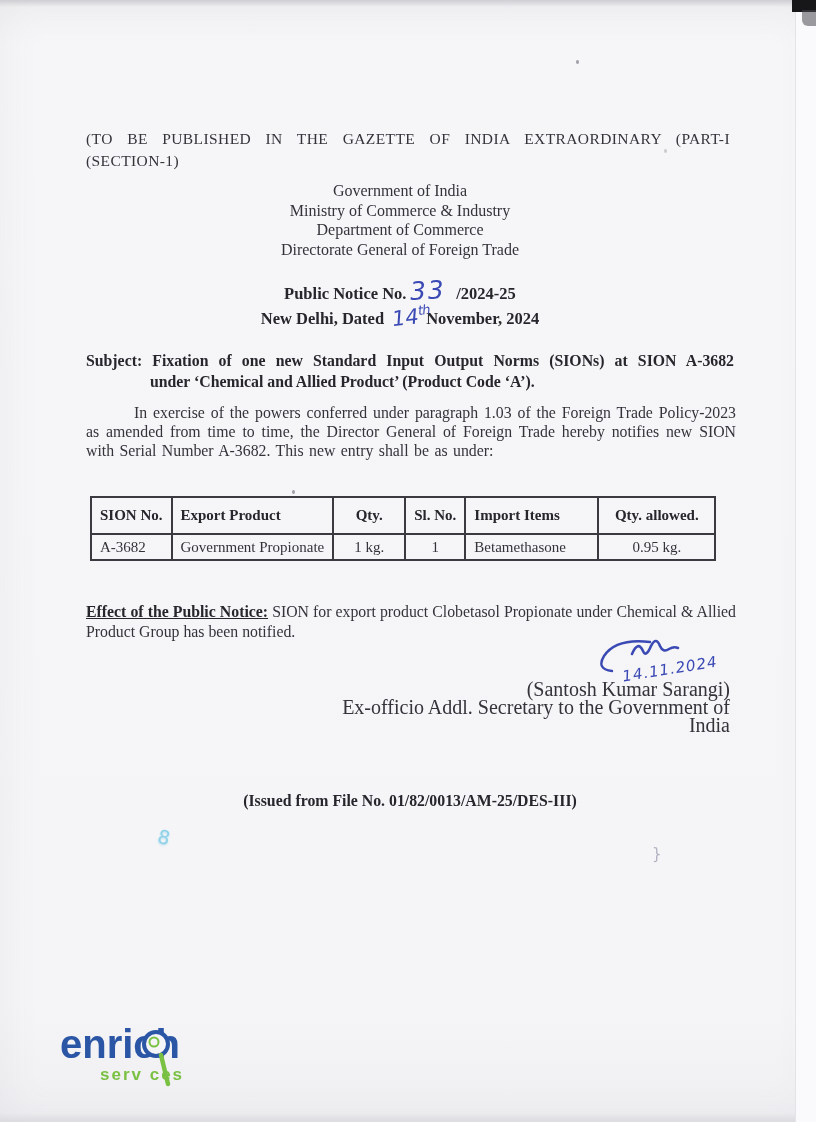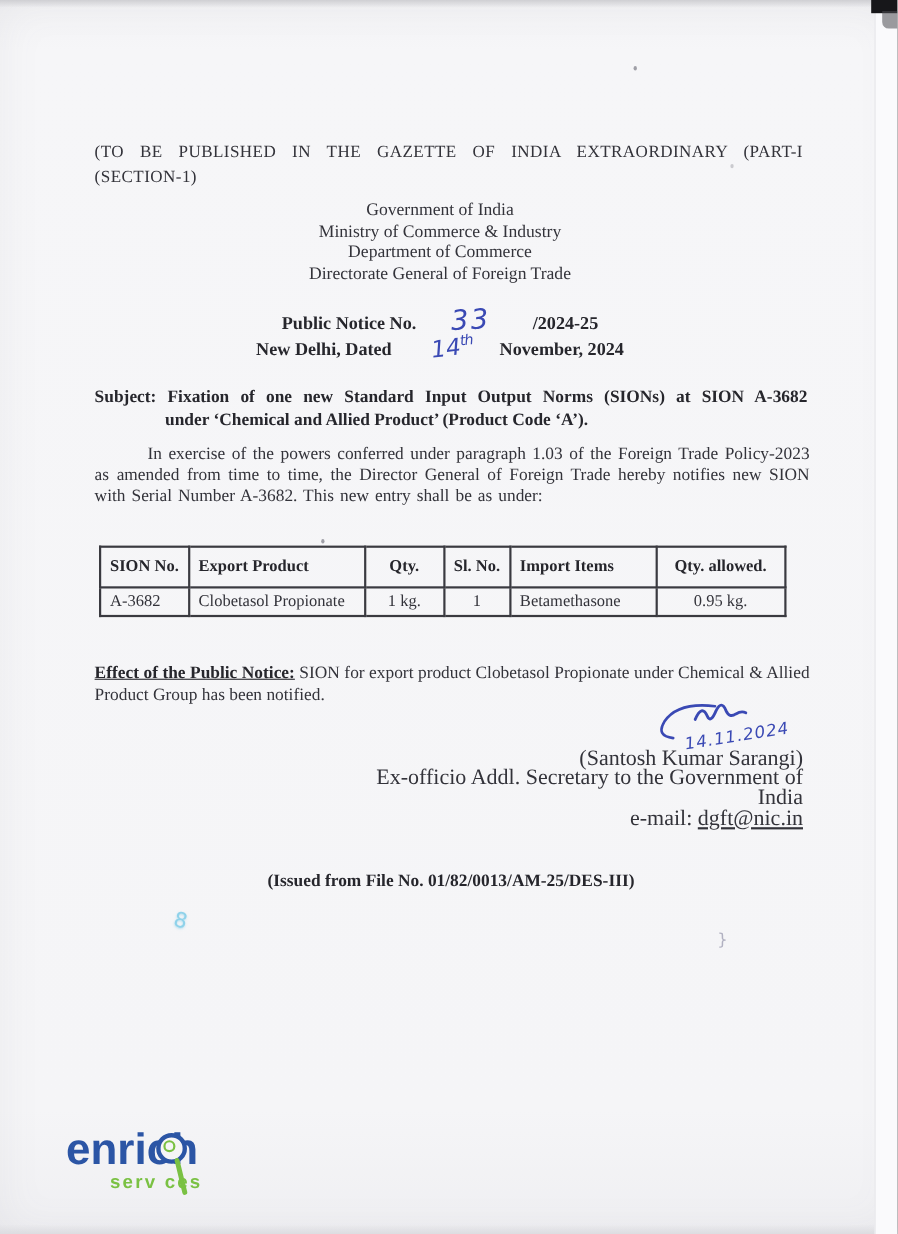--- a/index.html
+++ b/index.html
@@ -20,21 +20,21 @@
   .right-strip{right:0;top:0;width:20px;height:1122px;background:#fafafc;border-left:1px solid #e4e4e8;}
   .corner-mark{right:0;top:0;width:24px;height:12px;background:#17171a;}
   .corner-smudge{right:0;top:10px;width:14px;height:16px;background:#4a4a50;opacity:.55;border-radius:0 0 0 6px;}
   .speck{width:3px;height:4px;background:#8a8a92;border-radius:50%;opacity:.8;}
 
   
   .gazette{left:86px;top:128px;width:644px;font-size:15.5px;letter-spacing:.4px;line-height:22px;}
   .gazette .l1{text-align:justify;text-align-last:justify;word-spacing:5px;}
   .org-block{left:86px;top:181px;width:628px;text-align:center;font-size:16px;line-height:19.5px;}
 
-  .notice-line{left:86px;width:628px;display:flex;justify-content:center;align-items:baseline;font-weight:bold;font-size:16.5px;color:#26262c;gap:28px;}
+  .notice-line{left:86px;width:628px;display:flex;justify-content:center;align-items:baseline;font-weight:bold;font-size:16.5px;color:#26262c;}
   .notice-1{top:276px;}
   .notice-2{top:304px;}
   .hand{font-family:"DejaVu Sans",sans-serif;font-style:italic;color:#3a49b4;font-weight:400;}
   .hand-33{font-size:25px;transform:rotate(-3deg);margin:0 10px 0 4px;letter-spacing:2px;}
   .hand-14{font-size:21px;transform:rotate(-7deg);margin:0 -4px 0 8px;position:relative;z-index:2;}
   .hand-14 sup{font-size:13px;letter-spacing:-1px;}
 
   .subject{left:86px;top:351px;width:648px;font-weight:bold;font-size:15.8px;line-height:20.5px;color:#26262c;}
   .subject .s1{text-align:justify;text-align-last:justify;word-spacing:2px;}
   .subject .s2{padding-left:64px;}
@@ -122,41 +122,40 @@
         <tr>
       <th>SION No.</th>
       <th>Export Product</th>
       <th class="c-center">Qty.</th>
       <th class="c-center">Sl. No.</th>
       <th>Import Items</th>
       <th class="c-center">Qty. allowed.</th>
     </tr>
     <tr>
       <td>A-3682</td>
-      <td>Clobetasol Propionate</td>
+      <td>Government Propionate</td>
       <td class="c-center">1 kg.</td>
       <td class="c-center">1</td>
       <td>Betamethasone</td>
       <td class="c-center">0.95 kg.</td>
     </tr>
   </tbody>
     </table>
 
   <div class="abs effect"><b>Effect of the Public Notice:</b><span> SION for export product Clobetasol Propionate under Chemical &amp; Allied Product Group has been notified.</span></div>
 
   <svg class="abs sig-script" viewBox="0 0 150 52">
     <path d="M44 16 q 6 -14 11 -3 q 3 7 8 -5 q 5 -10 9 0 q 3 7 9 3 q 5 -3 9 -1" fill="none" stroke="#3a49b4" stroke-width="2.6" stroke-linecap="round"></path>
     <path d="M62 4 q -34 -4 -46 14 q -8 13 8 15" fill="none" stroke="#3a49b4" stroke-width="2.4" stroke-linecap="round"></path>
   </svg>
   <div class="abs sig-date">14.11.2024</div>
 
   <div class="abs sig-block">
     <div>(Santosh Kumar Sarangi)</div>
     <div>Ex-officio Addl. Secretary to the Government of India</div>
-    <div class="email"><span>e-mail: </span><u>dgft@nic.in</u></div>
   </div>
 
   <div class="abs file-line">(Issued from File No. 01/82/0013/AM-25/DES-III)</div>
 
   <div class="abs ink-blot">8</div>
   <div class="abs brace-mark">}</div>
 
   <svg class="abs logo" width="170" height="78" viewBox="0 0 170 78">
     <text x="4" y="42" font-family="Liberation Sans, sans-serif" font-size="40" font-weight="bold" letter-spacing="0" fill="#2b55a5">enrich</text>
     <g>

